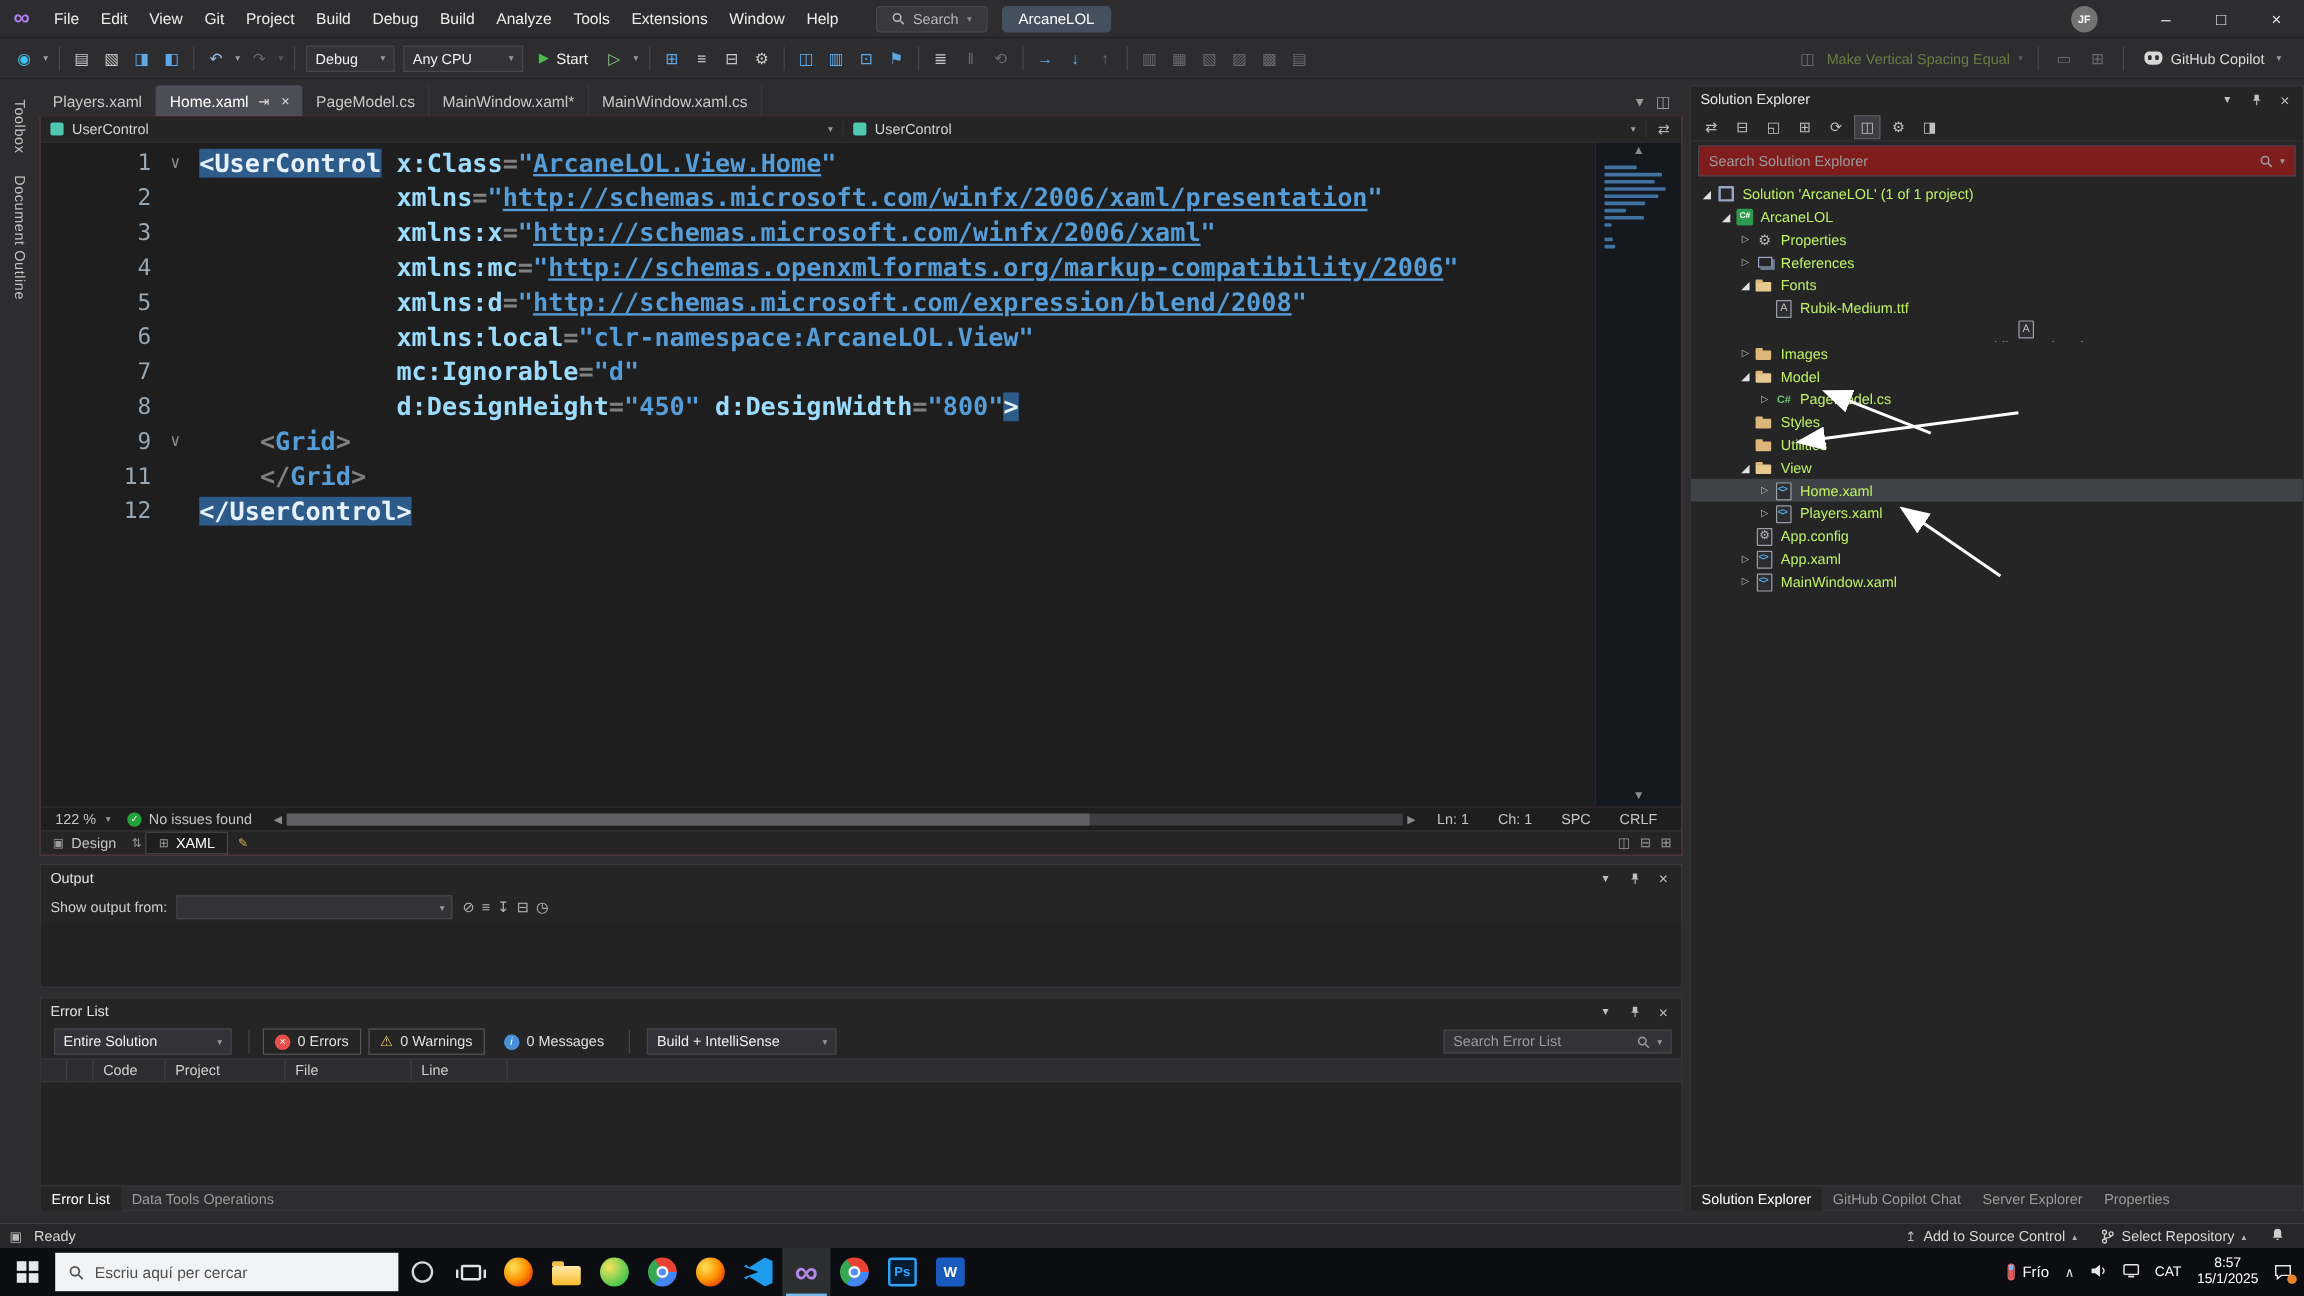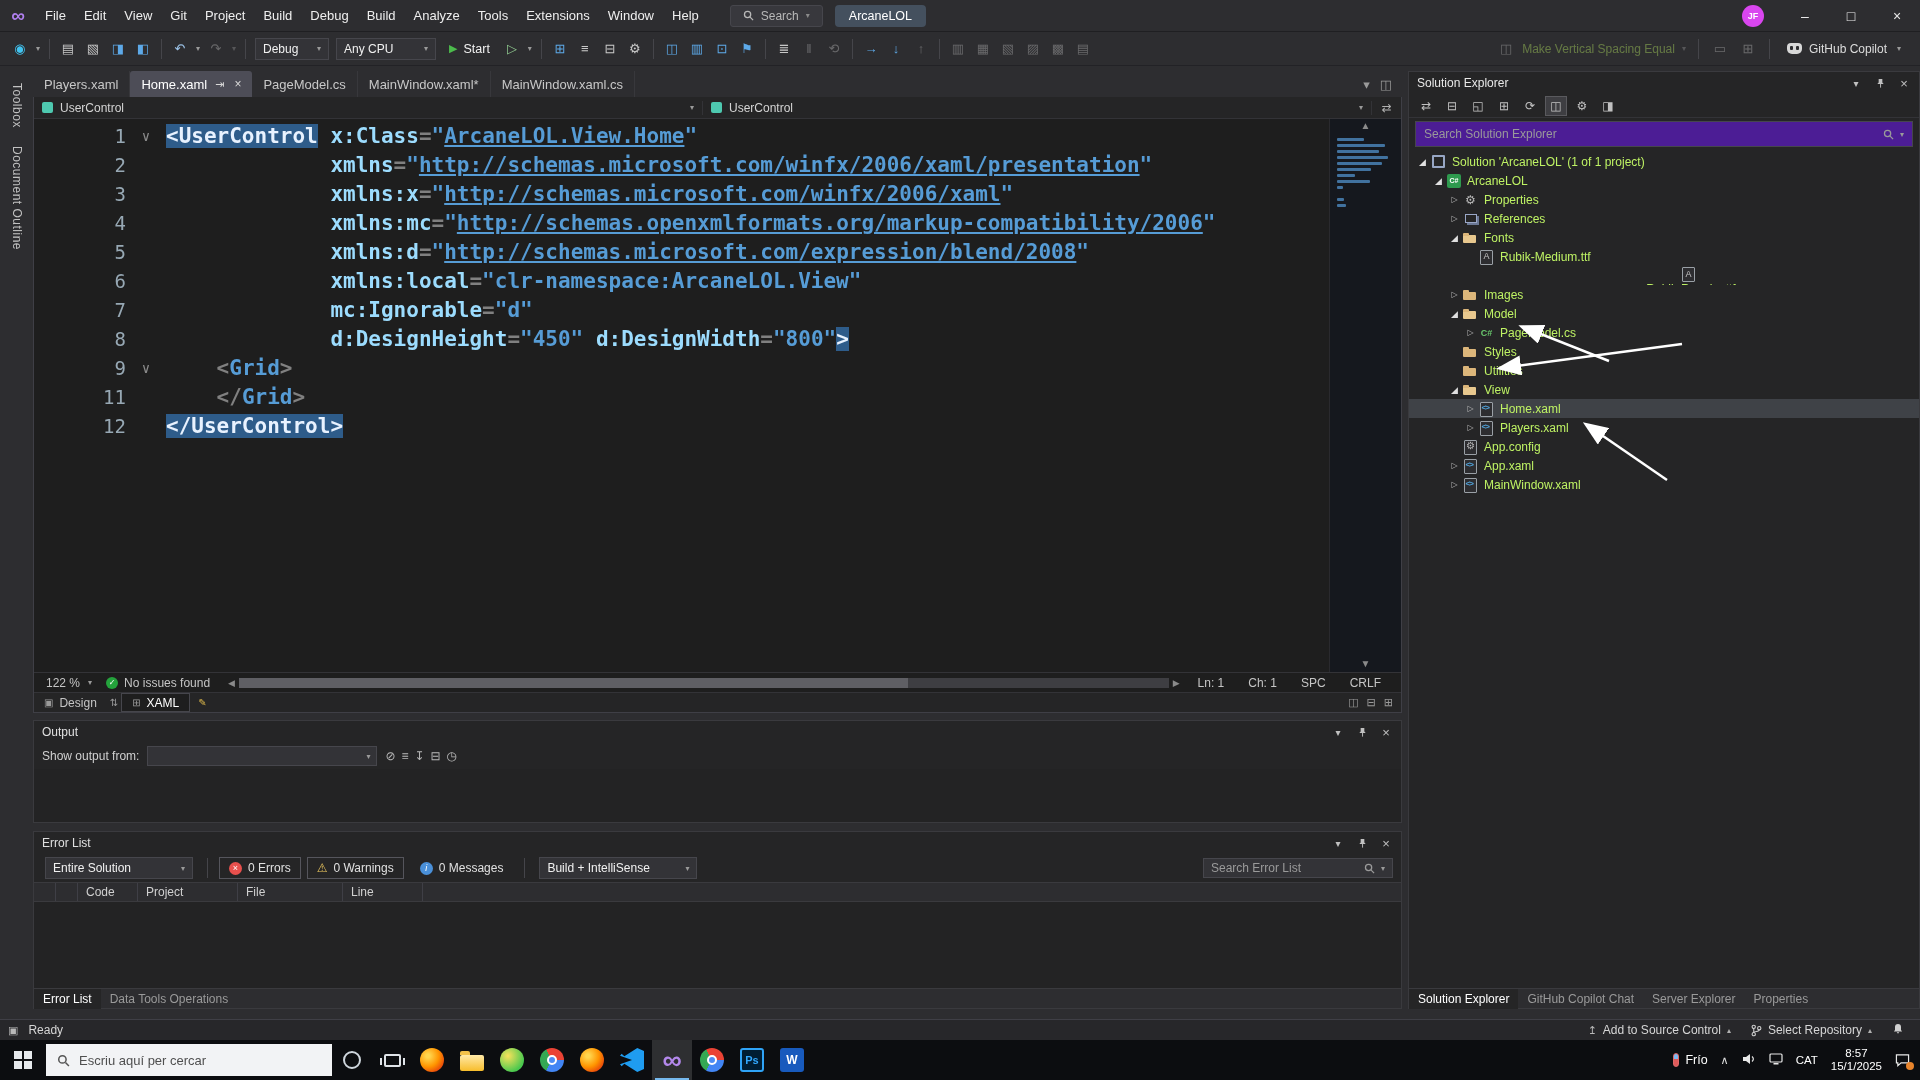--- a/index.html
+++ b/index.html
@@ -11,22 +11,22 @@
   .titlebar{position:absolute;top:0;left:0;right:0;height:32px;background:#2d2d30;
     border-bottom:1px solid #1f1f22;display:flex;align-items:center}
   .vslogo{width:36px;text-align:center;color:#b180f0;font-size:19px;font-weight:bold}
   .menubar{display:flex;height:32px;align-items:center}
   .menu-item{padding:0 9px;line-height:32px;color:#eeeeee;font-size:13px;cursor:default}
   .tsearch{display:flex;align-items:center;gap:7px;height:22px;margin-left:22px;padding:0 12px;
     background:#38383d;border:1px solid #46464c;border-radius:3px;color:#b8b8b8;font-size:12px}
   .solbadge{margin-left:12px;height:22px;line-height:22px;padding:0 14px;background:#44505e;
     border-radius:4px;color:#fff;font-size:12.5px}
   .tspacer{flex:1}
-  .avatar{width:22px;height:22px;border-radius:50%;background:#d946ef;color:#fff;font-size:9px;
-    font-weight:bold;display:flex;align-items:center;justify-content:center;margin-right:18px}
+  .avatar{width:22px;height:22px;border-radius:50%;background:#737373;color:#fff;font-size:9px;
+    font-weight:bold;display:flex;align-items:center;justify-content:center;margin-right:34px}
   .winbtn{width:46px;height:32px;display:flex;align-items:center;justify-content:center;
     color:#e8e8e8;font-size:14px}
 
   
   .toolbar{position:absolute;top:32px;left:0;right:0;height:34px;background:#2d2d30;
     border-bottom:1px solid #222226;display:flex;align-items:center;padding:0 8px}
   .tbleft{display:flex;align-items:center;gap:1px;flex:1;min-width:0;overflow:hidden}
   .tbright{display:flex;align-items:center;gap:4px;margin-left:8px}
   .ticon{width:24px;height:24px;display:inline-flex;align-items:center;justify-content:center;
     color:#c8c8c8;font-size:13px;flex:none}
@@ -153,21 +153,21 @@
   
   .rightpanel{position:absolute;right:0;width:512px;top:4px;bottom:10px;background:#252526;
     border:1px solid #3a3a3e;display:flex;flex-direction:column}
   .xhead{height:22px;flex:none;display:flex;align-items:center;padding:0 8px;font-size:12px;color:#e8e8e8}
   .xicons{height:24px;flex:none;display:flex;align-items:center;gap:4px;padding:0 6px;
     border-bottom:1px solid #333337}
   .xico{width:22px;height:20px;display:inline-flex;align-items:center;justify-content:center;
     color:#c0c0c0;font-size:12px}
   .xico.boxed{background:#3e3e42;border:1px solid #5a5a5e}
   .xsearch{height:26px;flex:none;display:flex;align-items:center;margin:3px 6px;padding:0 8px;
-    background:#4c1d95;border:1px solid #46464c;color:#9a9a9a;font-size:12px;gap:6px}
+    background:#7f1d1d;border:1px solid #46464c;color:#9a9a9a;font-size:12px;gap:6px}
   .xsearch span:first-child{flex:1}
   .xtree{flex:1;overflow:hidden;position:relative;padding-top:2px}
   .trow{height:19px;display:flex;align-items:center;font-size:13px;color:#dedede;white-space:nowrap}
   .trow.sel{background:#3f4247}
   .exp{width:15px;flex:none;text-align:center;font-size:8px;color:#b8b8b8}
   .exp.open{font-size:9px;color:#e0e0e0}
   .tlabel{overflow:hidden;text-overflow:ellipsis}
 
   .ic{width:17px;height:16px;display:inline-flex;align-items:center;justify-content:center;
     margin-right:5px;position:relative;flex:none}

